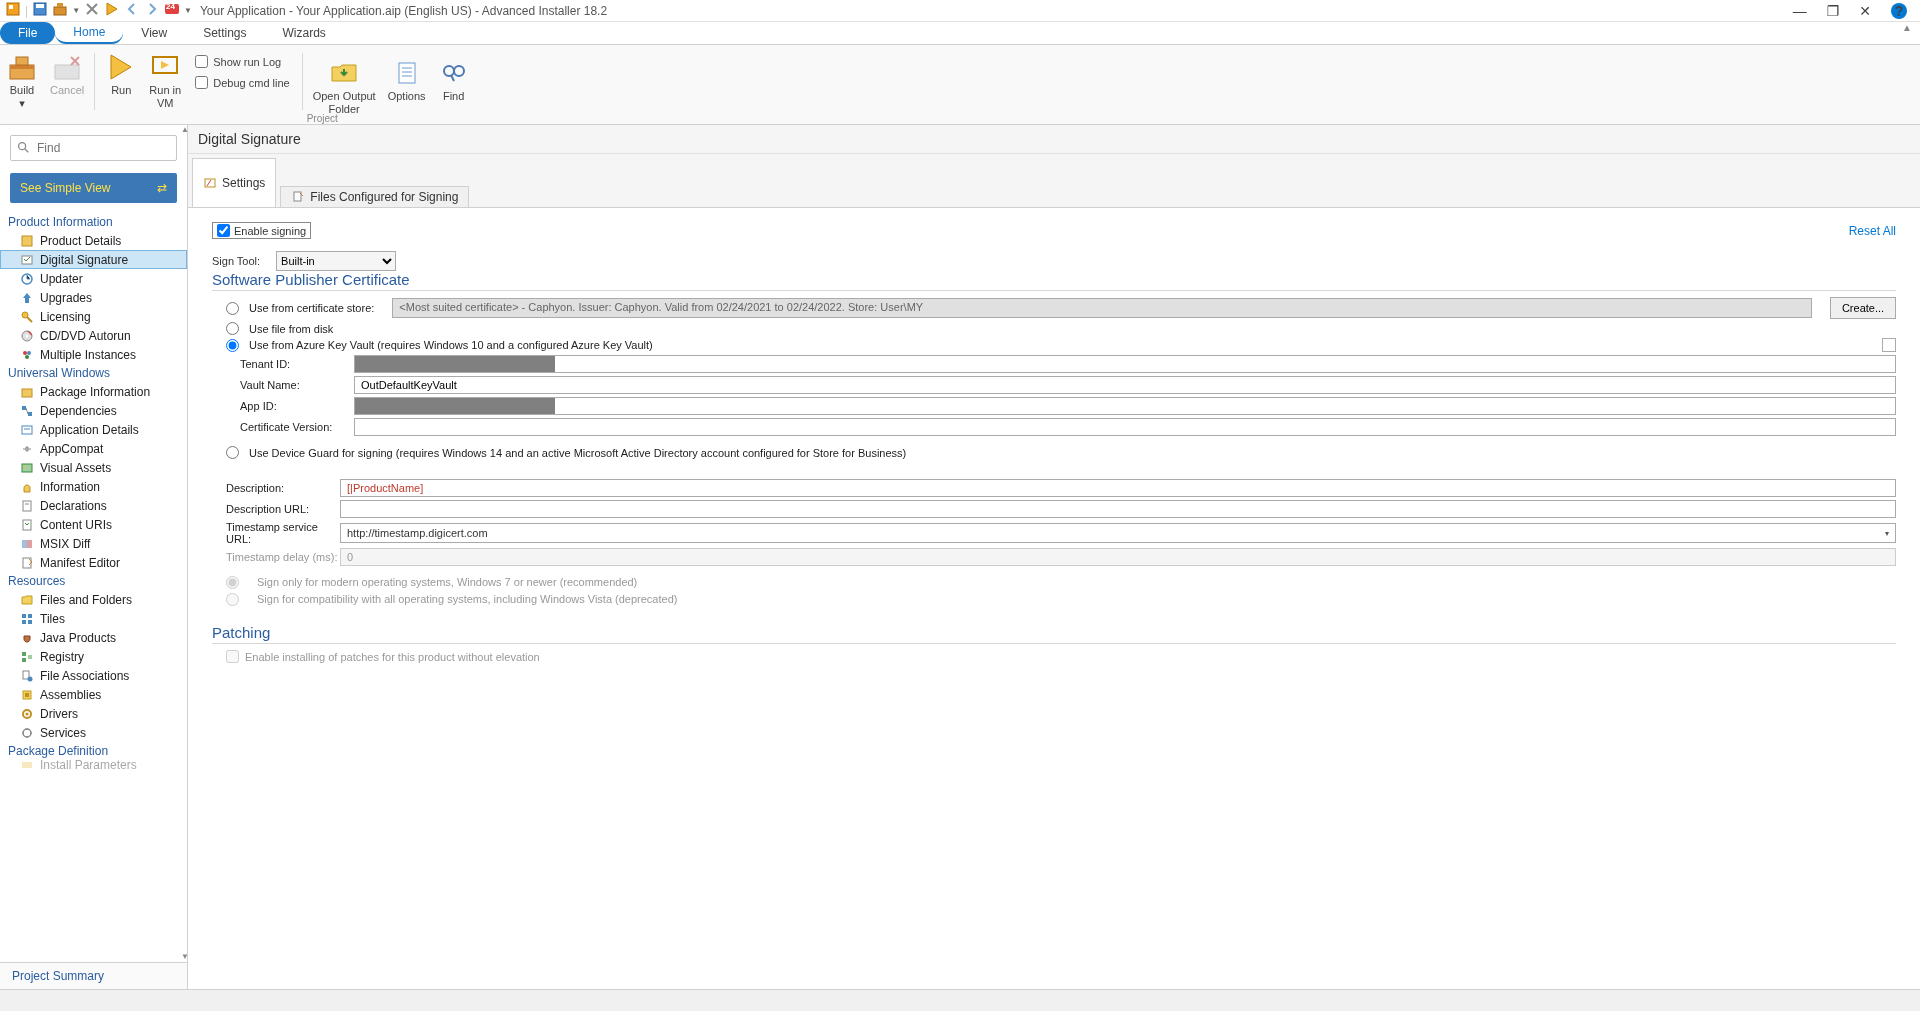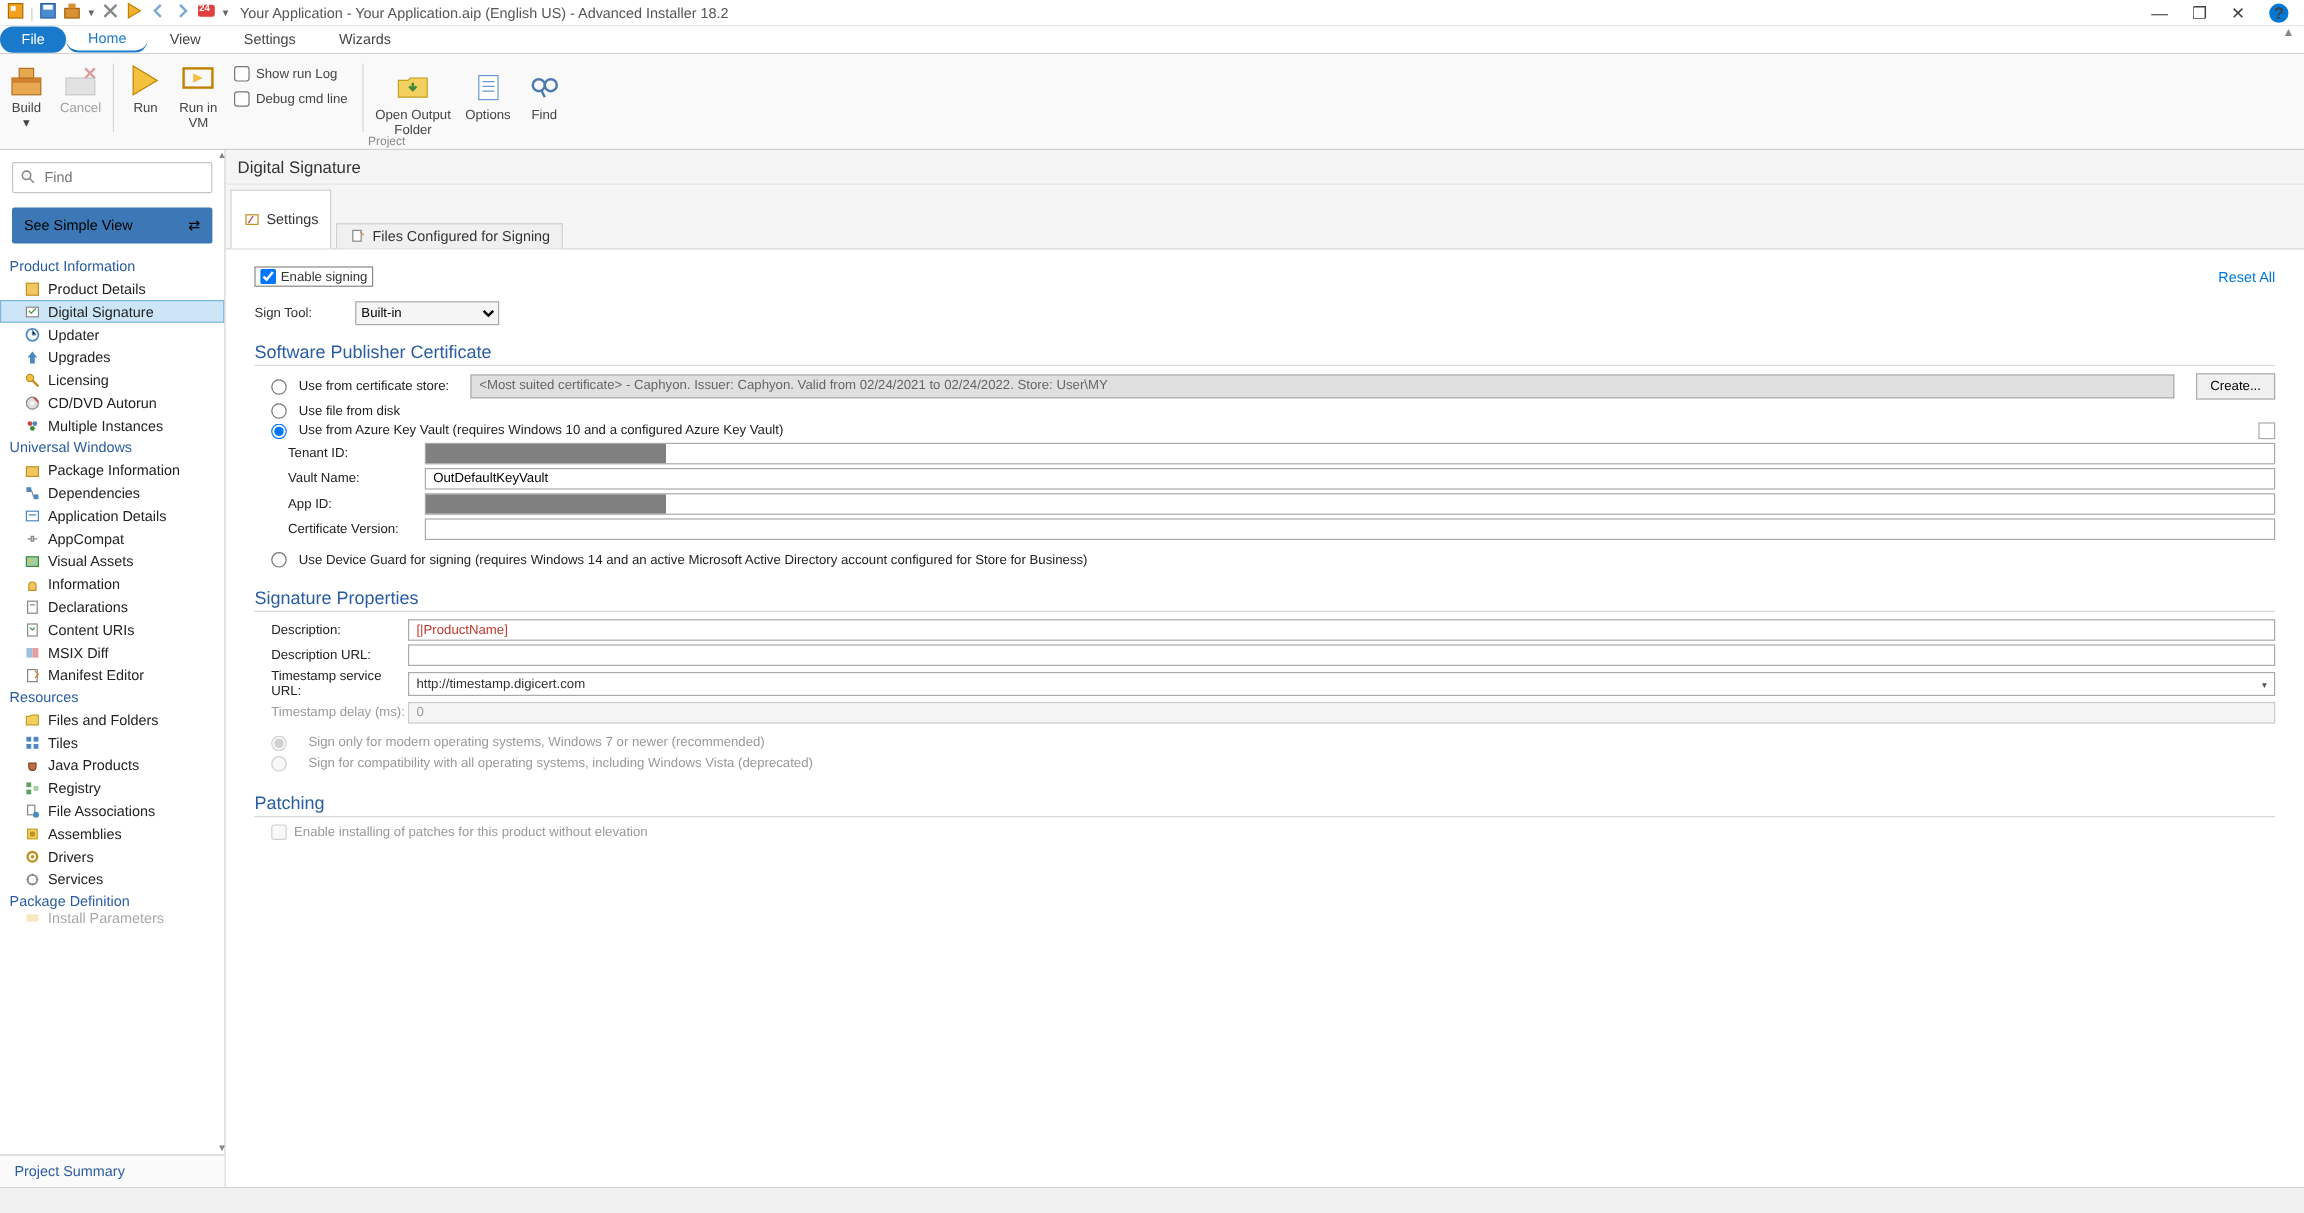--- a/index.html
+++ b/index.html
@@ -36,42 +36,42 @@
 .main { display: flex; height: calc(1011px - 22px - 22px - 81px - 22px); }
 .statusbar { height: 22px; background: #f0f0f0; border-top: 1px solid #d0d0d0; }
 
 
 .sidebar-wrap { width: 188px; border-right: 1px solid #d0d0d0; display: flex; flex-direction: column; background: #fff; position: relative; }
 .sidebar-wrap .scroll-up { position: absolute; right: -2px; top: 0; font-size: 8px; color: #888; }
 .sidebar-wrap .scroll-down { position: absolute; right: -2px; bottom: 28px; font-size: 8px; color: #888; }
 .search { margin: 10px 10px 6px 10px; position: relative; }
 .search input { width: 100%; height: 26px; border: 1px solid #c5c5c5; border-radius: 2px; padding: 0 8px 0 26px; font-size: 12px; color: #666; }
 .search .mag { position: absolute; left: 6px; top: 5px; color: #888; }
-.simple-view { margin: 6px 10px; background: #3b78b5; color: #000000; height: 30px; border-radius: 2px; display: flex; align-items: center; justify-content: space-between; padding: 0 10px; font-size: 12px; cursor: pointer; }
+.simple-view { margin: 6px 10px; background: #3b78b5; color: #fde047; height: 30px; border-radius: 2px; display: flex; align-items: center; justify-content: space-between; padding: 0 10px; font-size: 12px; cursor: pointer; }
 .tree { flex: 1; overflow: hidden; padding-top: 4px; }
 .tree .section { color: #2a5ca0; font-size: 12px; padding: 2px 8px; }
 .tree .node { display: flex; align-items: center; gap: 6px; padding: 1px 8px 1px 20px; font-size: 12px; color: #222; cursor: pointer; height: 19px; }
 .tree .node.selected { background: #cde6f7; border: 1px solid #7ab5e0; padding: 0 7px 0 19px; }
 .tree .node svg { width: 14px; height: 14px; flex-shrink: 0; }
 .project-summary { border-top: 1px solid #d0d0d0; padding: 6px 12px; color: #2a5ca0; font-size: 12px; background: #fafafa; }
 
 
 .content { flex: 1; display: flex; flex-direction: column; background: #fcfcfc; overflow: hidden; }
 .content-header { padding: 6px 10px; font-size: 14px; color: #333; background: #f5f5f5; border-bottom: 1px solid #e0e0e0; }
 .content-tabs { display: flex; gap: 4px; padding: 4px 4px 0 4px; background: #f5f5f5; border-bottom: 1px solid #d0d0d0; }
 .content-tabs .ctab { display: flex; align-items: center; gap: 5px; padding: 3px 10px; font-size: 12px; background: #fff; border: 1px solid #d0d0d0; border-bottom: none; cursor: pointer; }
 .content-tabs .ctab.inactive { background: #f0f0f0; margin-top: 28px; }
 .content-tabs .ctab svg { width: 14px; height: 14px; }
 .form-area { flex: 1; padding: 14px 24px; overflow: auto; background: #fff; position: relative; }
 
 .enable-row { display: flex; justify-content: space-between; align-items: center; margin-bottom: 12px; }
 .enable-box { border: 1px solid #888; padding: 1px 4px; display: inline-flex; align-items: center; gap: 4px; font-size: 11px; }
 .reset { color: #0078d4; font-size: 12px; cursor: pointer; }
 
-.signtool-row { display: flex; align-items: center; gap: 36px; margin-bottom: 14px; font-size: 11px; }
+.signtool-row { display: flex; align-items: center; gap: 16px; font-size: 11px; }
 .signtool-row select { width: 120px; height: 20px; font-size: 11px; border: 1px solid #aaa; background: #f5f5f5; }
 
 .section-title { color: #2a5ca0; font-size: 15px; border-bottom: 1px solid #d8d8d8; padding-bottom: 2px; margin-bottom: 6px; }
 
 .form-row { display: flex; align-items: center; margin: 3px 0 3px 14px; font-size: 11px; gap: 6px; }
 .form-row input[type=radio] { margin-right: 4px; }
 .form-row .radio-label { color: #222; }
 
 .cert-combo { flex: 1; height: 20px; background: #e0e0e0; border: 1px solid #aaa; color: #666; font-size: 11px; padding: 2px 6px; margin-left: 12px; }
 .create-btn { width: 66px; height: 22px; margin-left: 12px; background: #f0f0f0; border: 1px solid #aaa; font-size: 11px; cursor: pointer; }
@@ -503,21 +503,20 @@
         <label>Certificate Version:</label>
         <input type="text" value="" style="">
       </div>
 
       <div class="form-row" style="margin-top:10px;">
         <input type="radio" name="cert" style="">
         <span class="radio-label">Use Device Guard for signing (requires Windows 14 and an active Microsoft Active Directory account configured for Store for Business)</span>
       </div>
 
       <div style="height:14px;"></div>
-      <div class="section-title">Signature Properties</div>
 
       <div class="field-row" style="margin-left:14px;">
         <label>Description:</label>
         <input type="text" class="desc-text" style="color: rgb(192, 57, 43);" value="[|ProductName]">
       </div>
       <div class="field-row" style="margin-left:14px;">
         <label>Description URL:</label>
         <input type="text" value="" style="">
       </div>
       <div class="field-row" style="margin-left:14px;">

